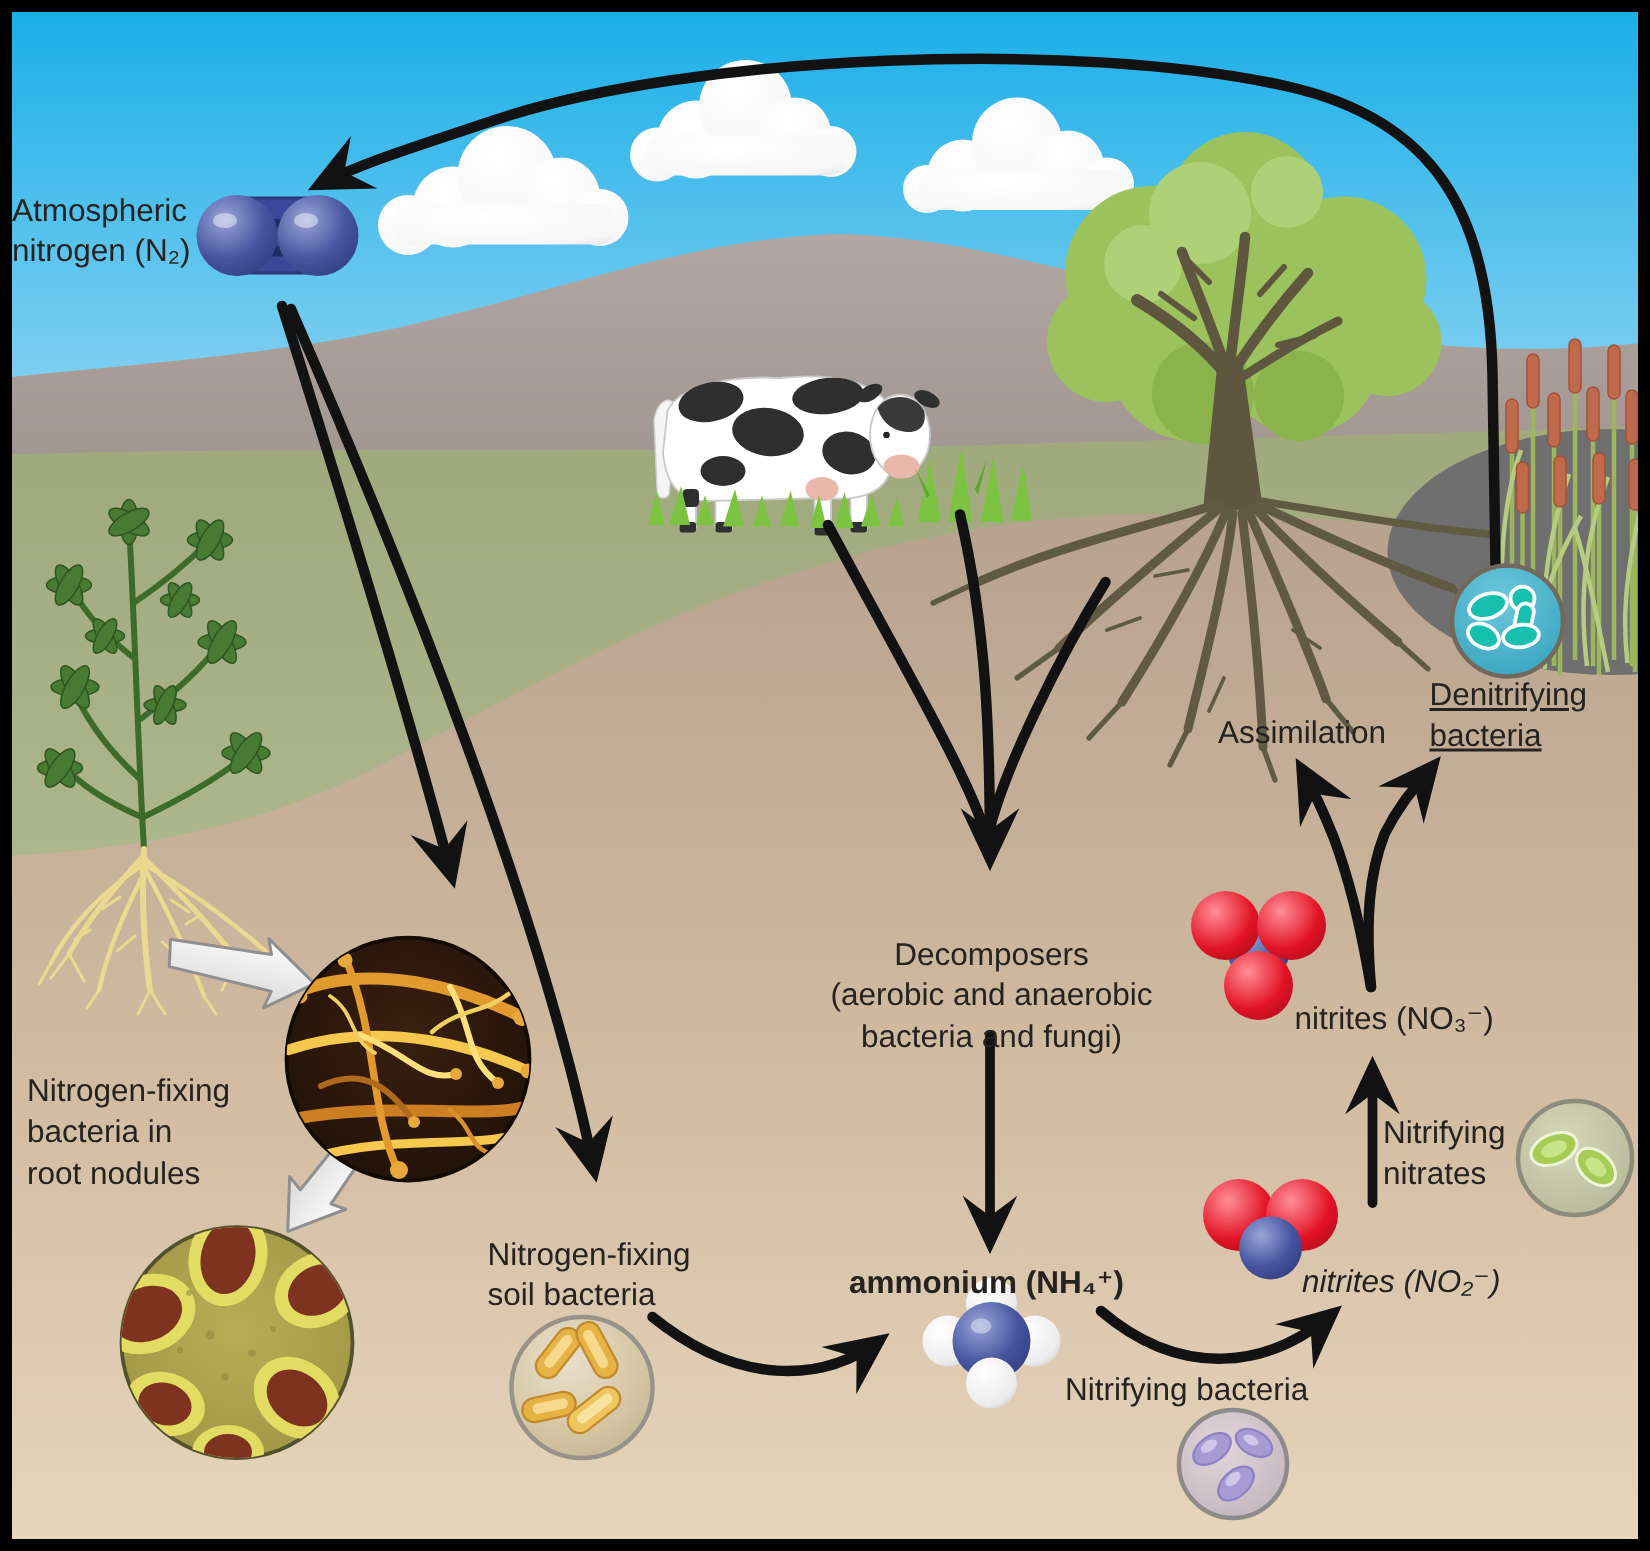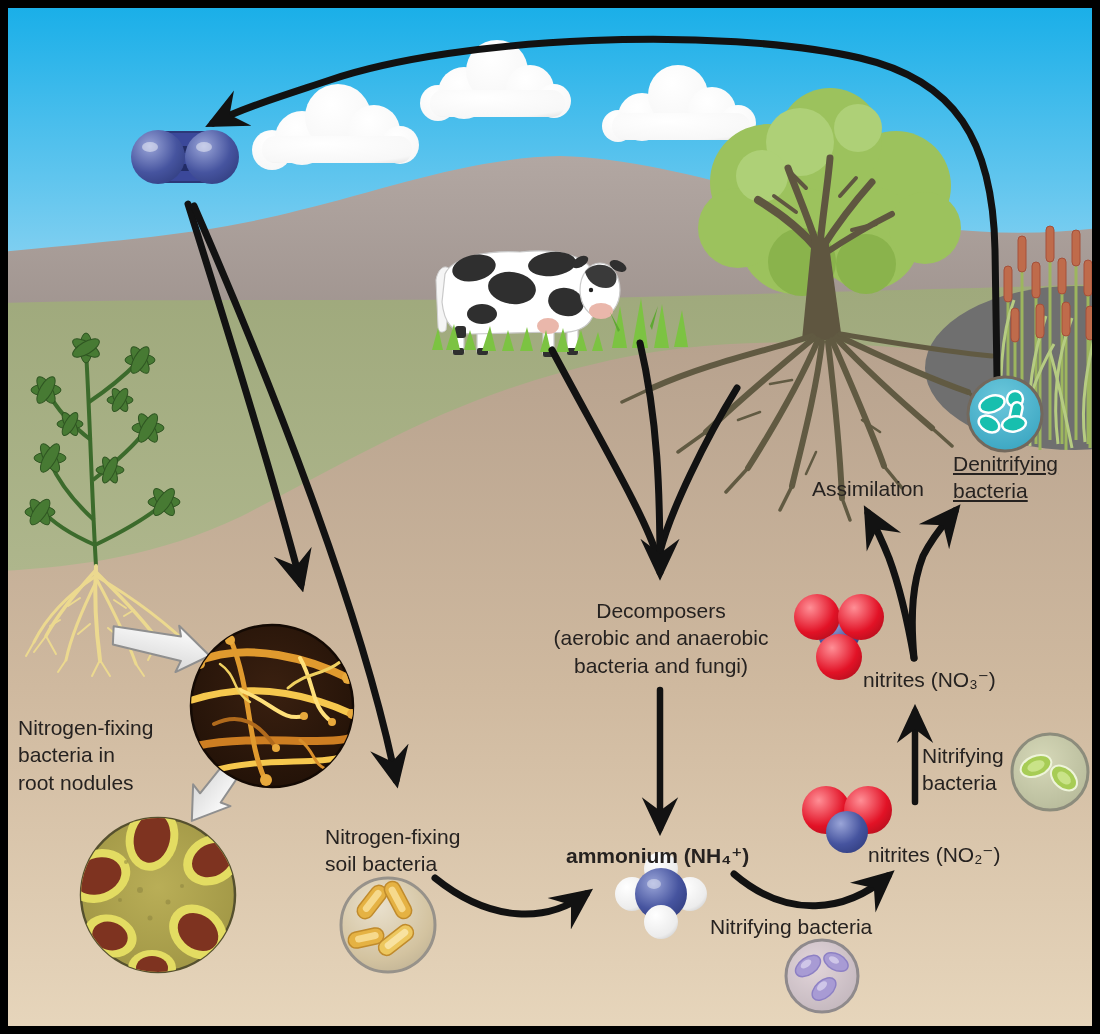--- a/index.html
+++ b/index.html
@@ -492,32 +492,34 @@
   </g>
 
   <g>
     <circle cx="839" cy="633" r="21" fill="url(#blueS)"></circle>
     <circle cx="817" cy="617" r="23" fill="url(#redS)"></circle>
     <circle cx="861" cy="617" r="23" fill="url(#redS)"></circle>
     <circle cx="839" cy="657" r="23" fill="url(#redS)"></circle>
   </g>
 </svg>
 
+<div class="lbl" style="left:8px; top:127px;">Atmospheric
+nitrogen (N₂)</div>
 <div class="lbl" style="left:18px; top:714px;">Nitrogen-fixing
 bacteria in
 root nodules</div>
 <div class="lbl" style="left:325px; top:823px;">Nitrogen-fixing
 soil bacteria</div>
-<div class="lbl center" style="left:550px; top:597px; width:222px;text-align:center;">Decomposers
+<div class="lbl center" style="left:550px; top:623px; width:222px;text-align:center;">Decomposers
 (aerobic and anaerobic
 bacteria and fungi)</div>
 <div class="lbl" style="left:566px; top:842px;font-weight:bold;">ammonium (NH₄⁺)</div>
 <div class="lbl" style="left:710px; top:913px;">Nitrifying bacteria</div>
-<div class="lbl" style="left:868px; top:841px;">nitrites (NO₂⁻)</div>
+<div class="lbl" style="left:868px; top:841px;font-style:italic;">nitrites (NO₂⁻)</div>
 <div class="lbl" style="left:922px; top:742px;">Nitrifying
-bacteria</div>
+nitrates</div>
 <div class="lbl" style="left:863px; top:666px;">nitrites (NO₃⁻)</div>
 <div class="lbl" style="left:812px; top:475px;">Assimilation</div>
 <div class="lbl" style="left:953px; top:450px;text-decoration:underline;">Denitrifying
 bacteria</div>
 
 <div id="frame"></div>
 </div>
 
 </body></html>

